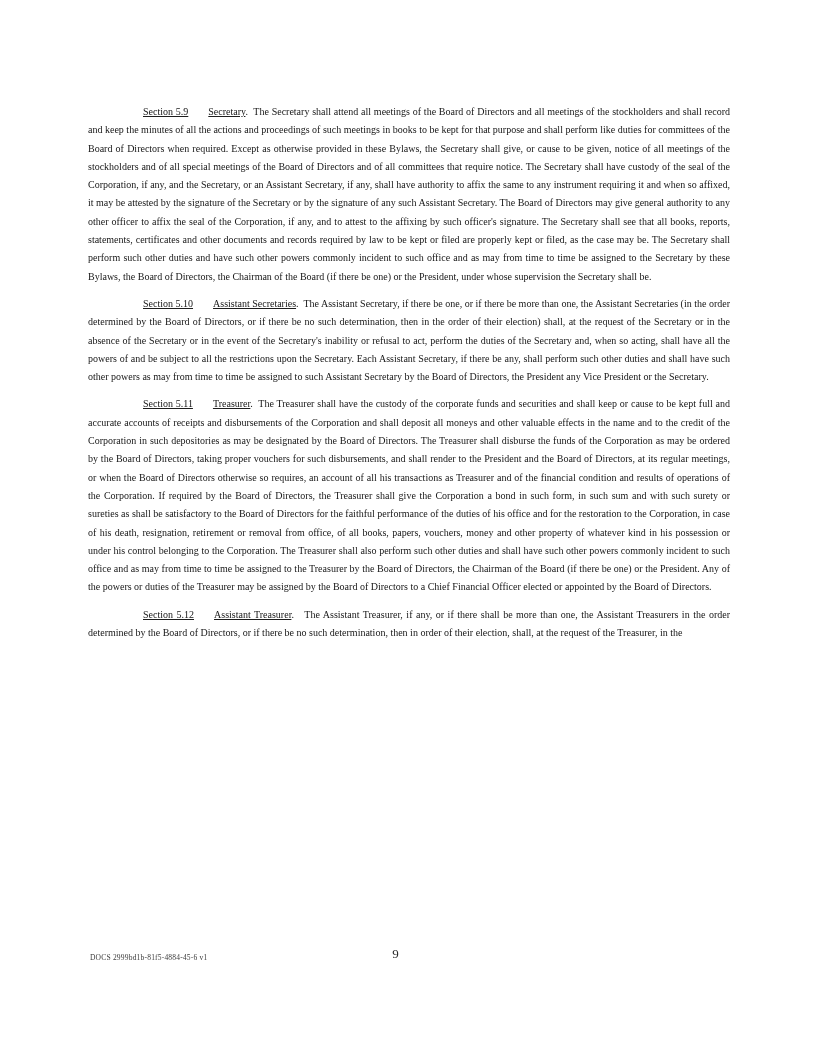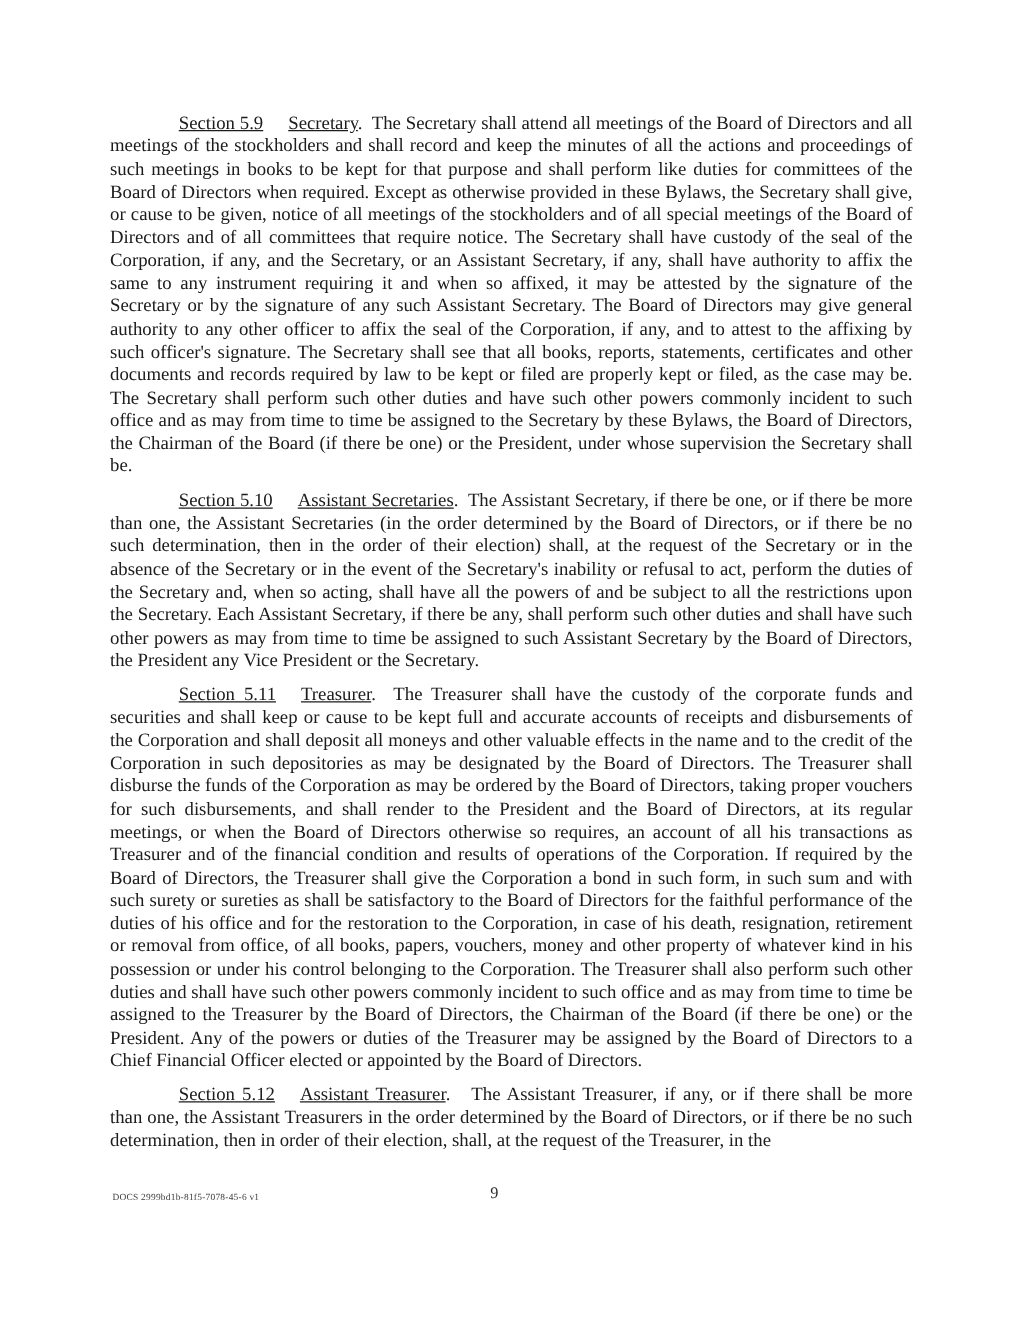--- a/index.html
+++ b/index.html
@@ -12,24 +12,24 @@
     width: 815px;
     height: 1055px;
     background: #ffffff;
     overflow: hidden;
     font-family: "Liberation Serif", "DejaVu Serif", serif;
     color: #242424;
   }
   .content {
     position: absolute;
     left: 88px;
-    top: 90px;
+    top: 103px;
     width: 642px;
     text-align: justify;
-    font-size: 15px;
+    font-size: 10px;
     line-height: 18.3px;
     filter: blur(0.25px) contrast(1.08);
   }
   .para {
     margin: 0 0 9px 0;
     text-indent: 55px;
   }
   .sec-heading {
     text-decoration: underline;
   }
@@ -67,17 +67,17 @@
     <p class="para"><span class="sec-heading">Section 5.9</span><span class="tab-space"></span><span class="sec-heading">Secretary</span><span>.&nbsp; The Secretary shall attend all meetings of the Board of Directors and all meetings of the stockholders and shall record and keep the minutes of all the actions and proceedings of such meetings in books to be kept for that purpose and shall perform like duties for committees of the Board of Directors when required.  Except as otherwise provided in these Bylaws, the Secretary shall give, or cause to be given, notice of all meetings of the stockholders and of all special meetings of the Board of Directors and of all committees that require notice.  The Secretary shall have custody of the seal of the Corporation, if any, and the Secretary, or an Assistant Secretary, if any, shall have authority to affix the same to any instrument requiring it and when so affixed, it may be attested by the signature of the Secretary or by the signature of any such Assistant Secretary.  The Board of Directors may give general authority to any other officer to affix the seal of the Corporation, if any, and to attest to the affixing by such officer's signature.  The Secretary shall see that all books, reports, statements, certificates and other documents and records required by law to be kept or filed are properly kept or filed, as the case may be.  The Secretary shall perform such other duties and have such other powers commonly incident to such office and as may from time to time be assigned to the Secretary by these Bylaws, the Board of Directors, the Chairman of the Board (if there be one) or the President, under whose supervision the Secretary shall be.</span></p>
 
     <p class="para"><span class="sec-heading">Section 5.10</span><span class="tab-space"></span><span class="sec-heading">Assistant Secretaries</span><span>.&nbsp; The Assistant Secretary, if there be one, or if there be more than one, the Assistant Secretaries (in the order determined by the Board of Directors, or if there be no such determination, then in the order of their election) shall, at the request of the Secretary or in the absence of the Secretary or in the event of the Secretary's inability or refusal to act, perform the duties of the Secretary and, when so acting, shall have all the powers of and be subject to all the restrictions upon the Secretary.  Each Assistant Secretary, if there be any, shall perform such other duties and shall have such other powers as may from time to time be assigned to such Assistant Secretary by the Board of Directors, the President any Vice President or the Secretary.</span></p>
 
     <p class="para"><span class="sec-heading">Section 5.11</span><span class="tab-space"></span><span class="sec-heading">Treasurer</span><span>.&nbsp; The Treasurer shall have the custody of the corporate funds and securities and shall keep or cause to be kept full and accurate accounts of receipts and disbursements of the Corporation and shall deposit all moneys and other valuable effects in the name and to the credit of the Corporation in such depositories as may be designated by the Board of Directors.  The Treasurer shall disburse the funds of the Corporation as may be ordered by the Board of Directors, taking proper vouchers for such disbursements, and shall render to the President and the Board of Directors, at its regular meetings, or when the Board of Directors otherwise so requires, an account of all his transactions as Treasurer and of the financial condition and results of operations of the Corporation.  If required by the Board of Directors, the Treasurer shall give the Corporation a bond in such form, in such sum and with such surety or sureties as shall be satisfactory to the Board of Directors for the faithful performance of the duties of his office and for the restoration to the Corporation, in case of his death, resignation, retirement or removal from office, of all books, papers, vouchers, money and other property of whatever kind in his possession or under his control belonging to the Corporation.  The Treasurer shall also perform such other duties and shall have such other powers commonly incident to such office and as may from time to time be assigned to the Treasurer by the Board of Directors, the Chairman of the Board (if there be one) or the President.  Any of the powers or duties of the Treasurer may be assigned by the Board of Directors to a Chief Financial Officer elected or appointed by the Board of Directors.</span></p>
 
     <p class="para"><span class="sec-heading">Section 5.12</span><span class="tab-space"></span><span class="sec-heading">Assistant Treasurer</span><span>.&nbsp;&nbsp; The Assistant Treasurer, if any, or if there shall be more than one, the Assistant Treasurers in the order determined by the Board of Directors, or if there be no such determination, then in order of their election, shall, at the request of the Treasurer, in the</span></p>
 
   </div>
 
-  <div class="footer-id">DOCS 2999bd1b-81f5-7078-45-6 v1</div>
+  <div class="footer-id">DOCS 2999bd1b-81f5-4884-45-6 v1</div>
 
   <div class="page-number">9</div>
 
 </div>
 
 </body></html>

